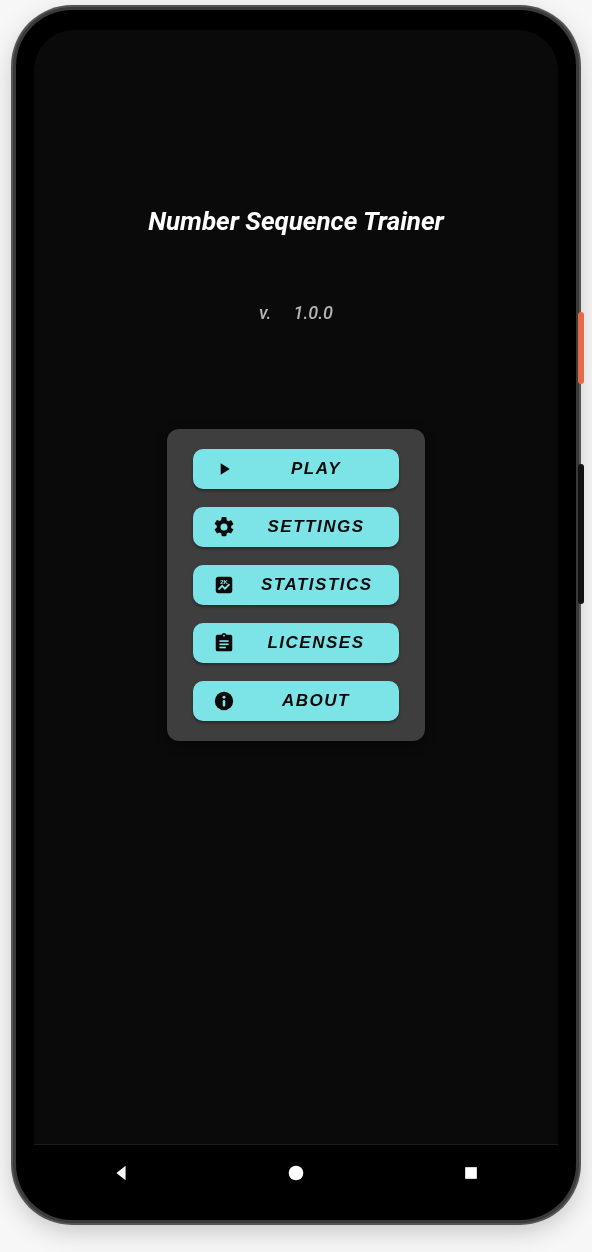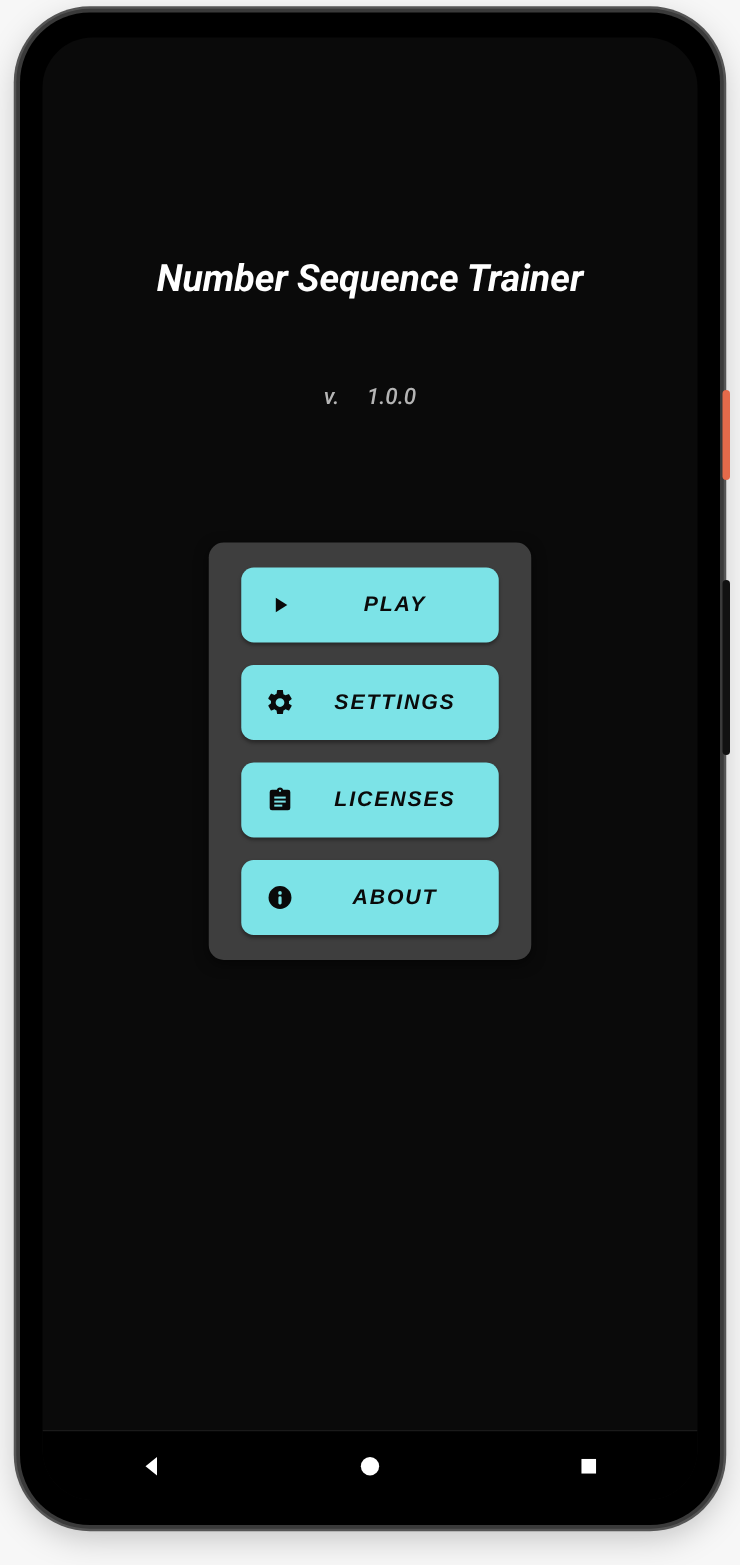--- a/index.html
+++ b/index.html
@@ -79,21 +79,21 @@
   }
   .app-area {
     flex: 1;
     display: flex;
     flex-direction: column;
     align-items: center;
     padding-top: 120px;
   }
   .app-title {
     color: #fff;
-    font-size: 30px;
+    font-size: 26px;
     font-weight: 700;
     font-style: italic;
     letter-spacing: 0px;
     text-align: center;
   }
   .version-row {
     margin-top: 66px;
     display: flex;
     align-items: center;
     gap: 22px;
@@ -110,21 +110,21 @@
     display: flex;
     flex-direction: column;
     gap: 18px;
     box-shadow: 0 3px 10px rgba(0,0,0,0.5);
     width: 258px;
   }
   .menu-button {
     background: #7ce3e7;
     border: none;
     border-radius: 10px;
-    height: 60px;
+    height: 40px;
     display: flex;
     align-items: center;
     padding: 0 18px;
     cursor: pointer;
     box-shadow: 0 2px 3px rgba(0,0,0,0.35);
     gap: 24px;
   }
   .menu-button .icon {
     width: 26px;
     height: 26px;
@@ -193,20 +193,30 @@
 
         <button class="menu-button">
           <span class="icon">
             <svg width="24" height="24" viewBox="0 0 24 24">
                 <path fill="#0a0a0a" d="M19.14,12.94a7.07,7.07,0,0,0,.05-.94,7.07,7.07,0,0,0-.05-.94l2.03-1.58a.5.5,0,0,0,.12-.64l-1.92-3.32a.5.5,0,0,0-.61-.22l-2.39.96a7.03,7.03,0,0,0-1.62-.94l-.36-2.54A.5.5,0,0,0,13.9,2h-3.8a.5.5,0,0,0-.49.42L9.25,4.96a7.03,7.03,0,0,0-1.62.94l-2.39-.96a.5.5,0,0,0-.61.22L2.71,8.48a.5.5,0,0,0,.12.64l2.03,1.58a7.07,7.07,0,0,0-.05.94,7.07,7.07,0,0,0,.05.94L2.83,14.16a.5.5,0,0,0-.12.64l1.92,3.32a.5.5,0,0,0,.61.22l2.39-.96a7.03,7.03,0,0,0,1.62.94l.36,2.54a.5.5,0,0,0,.49.42h3.8a.5.5,0,0,0,.49-.42l.36-2.54a7.03,7.03,0,0,0,1.62-.94l2.39.96a.5.5,0,0,0,.61-.22l1.92-3.32a.5.5,0,0,0-.12-.64ZM12,15.5A3.5,3.5,0,1,1,15.5,12,3.5,3.5,0,0,1,12,15.5Z"></path>
               </svg>
           </span>
           <span class="label">SETTINGS</span>
         </button>
 
+        <button class="menu-button">
+          <span class="icon">
+            <svg width="22" height="22" viewBox="0 0 24 24">
+              <rect x="3" y="3" width="18" height="18" rx="3" fill="#0a0a0a"></rect>
+              <text x="12" y="10.5" font-family="Arial" font-size="6.5" font-weight="900" fill="#7ce3e7" text-anchor="middle">2K</text>
+              <polyline points="6,17 10,13 13,16 18,11" stroke="#7ce3e7" stroke-width="2" fill="none"></polyline>
+            </svg>
+          </span>
+          <span class="label">STATISTICS</span>
+        </button>
 
         <button class="menu-button">
           <span class="icon">
             <svg width="22" height="22" viewBox="0 0 24 24">
               <path fill="#0a0a0a" d="M19 3h-4.18A3 3 0 0 0 12 1a3 3 0 0 0-2.82 2H5a2 2 0 0 0-2 2v14a2 2 0 0 0 2 2h14a2 2 0 0 0 2-2V5a2 2 0 0 0-2-2zm-7 0a1 1 0 1 1-1 1 1 1 0 0 1 1-1z"></path>
               <rect x="7" y="9" width="10" height="1.8" fill="#7ce3e7"></rect>
               <rect x="7" y="12.5" width="10" height="1.8" fill="#7ce3e7"></rect>
               <rect x="7" y="16" width="7" height="1.8" fill="#7ce3e7"></rect>
             </svg>
           </span>

